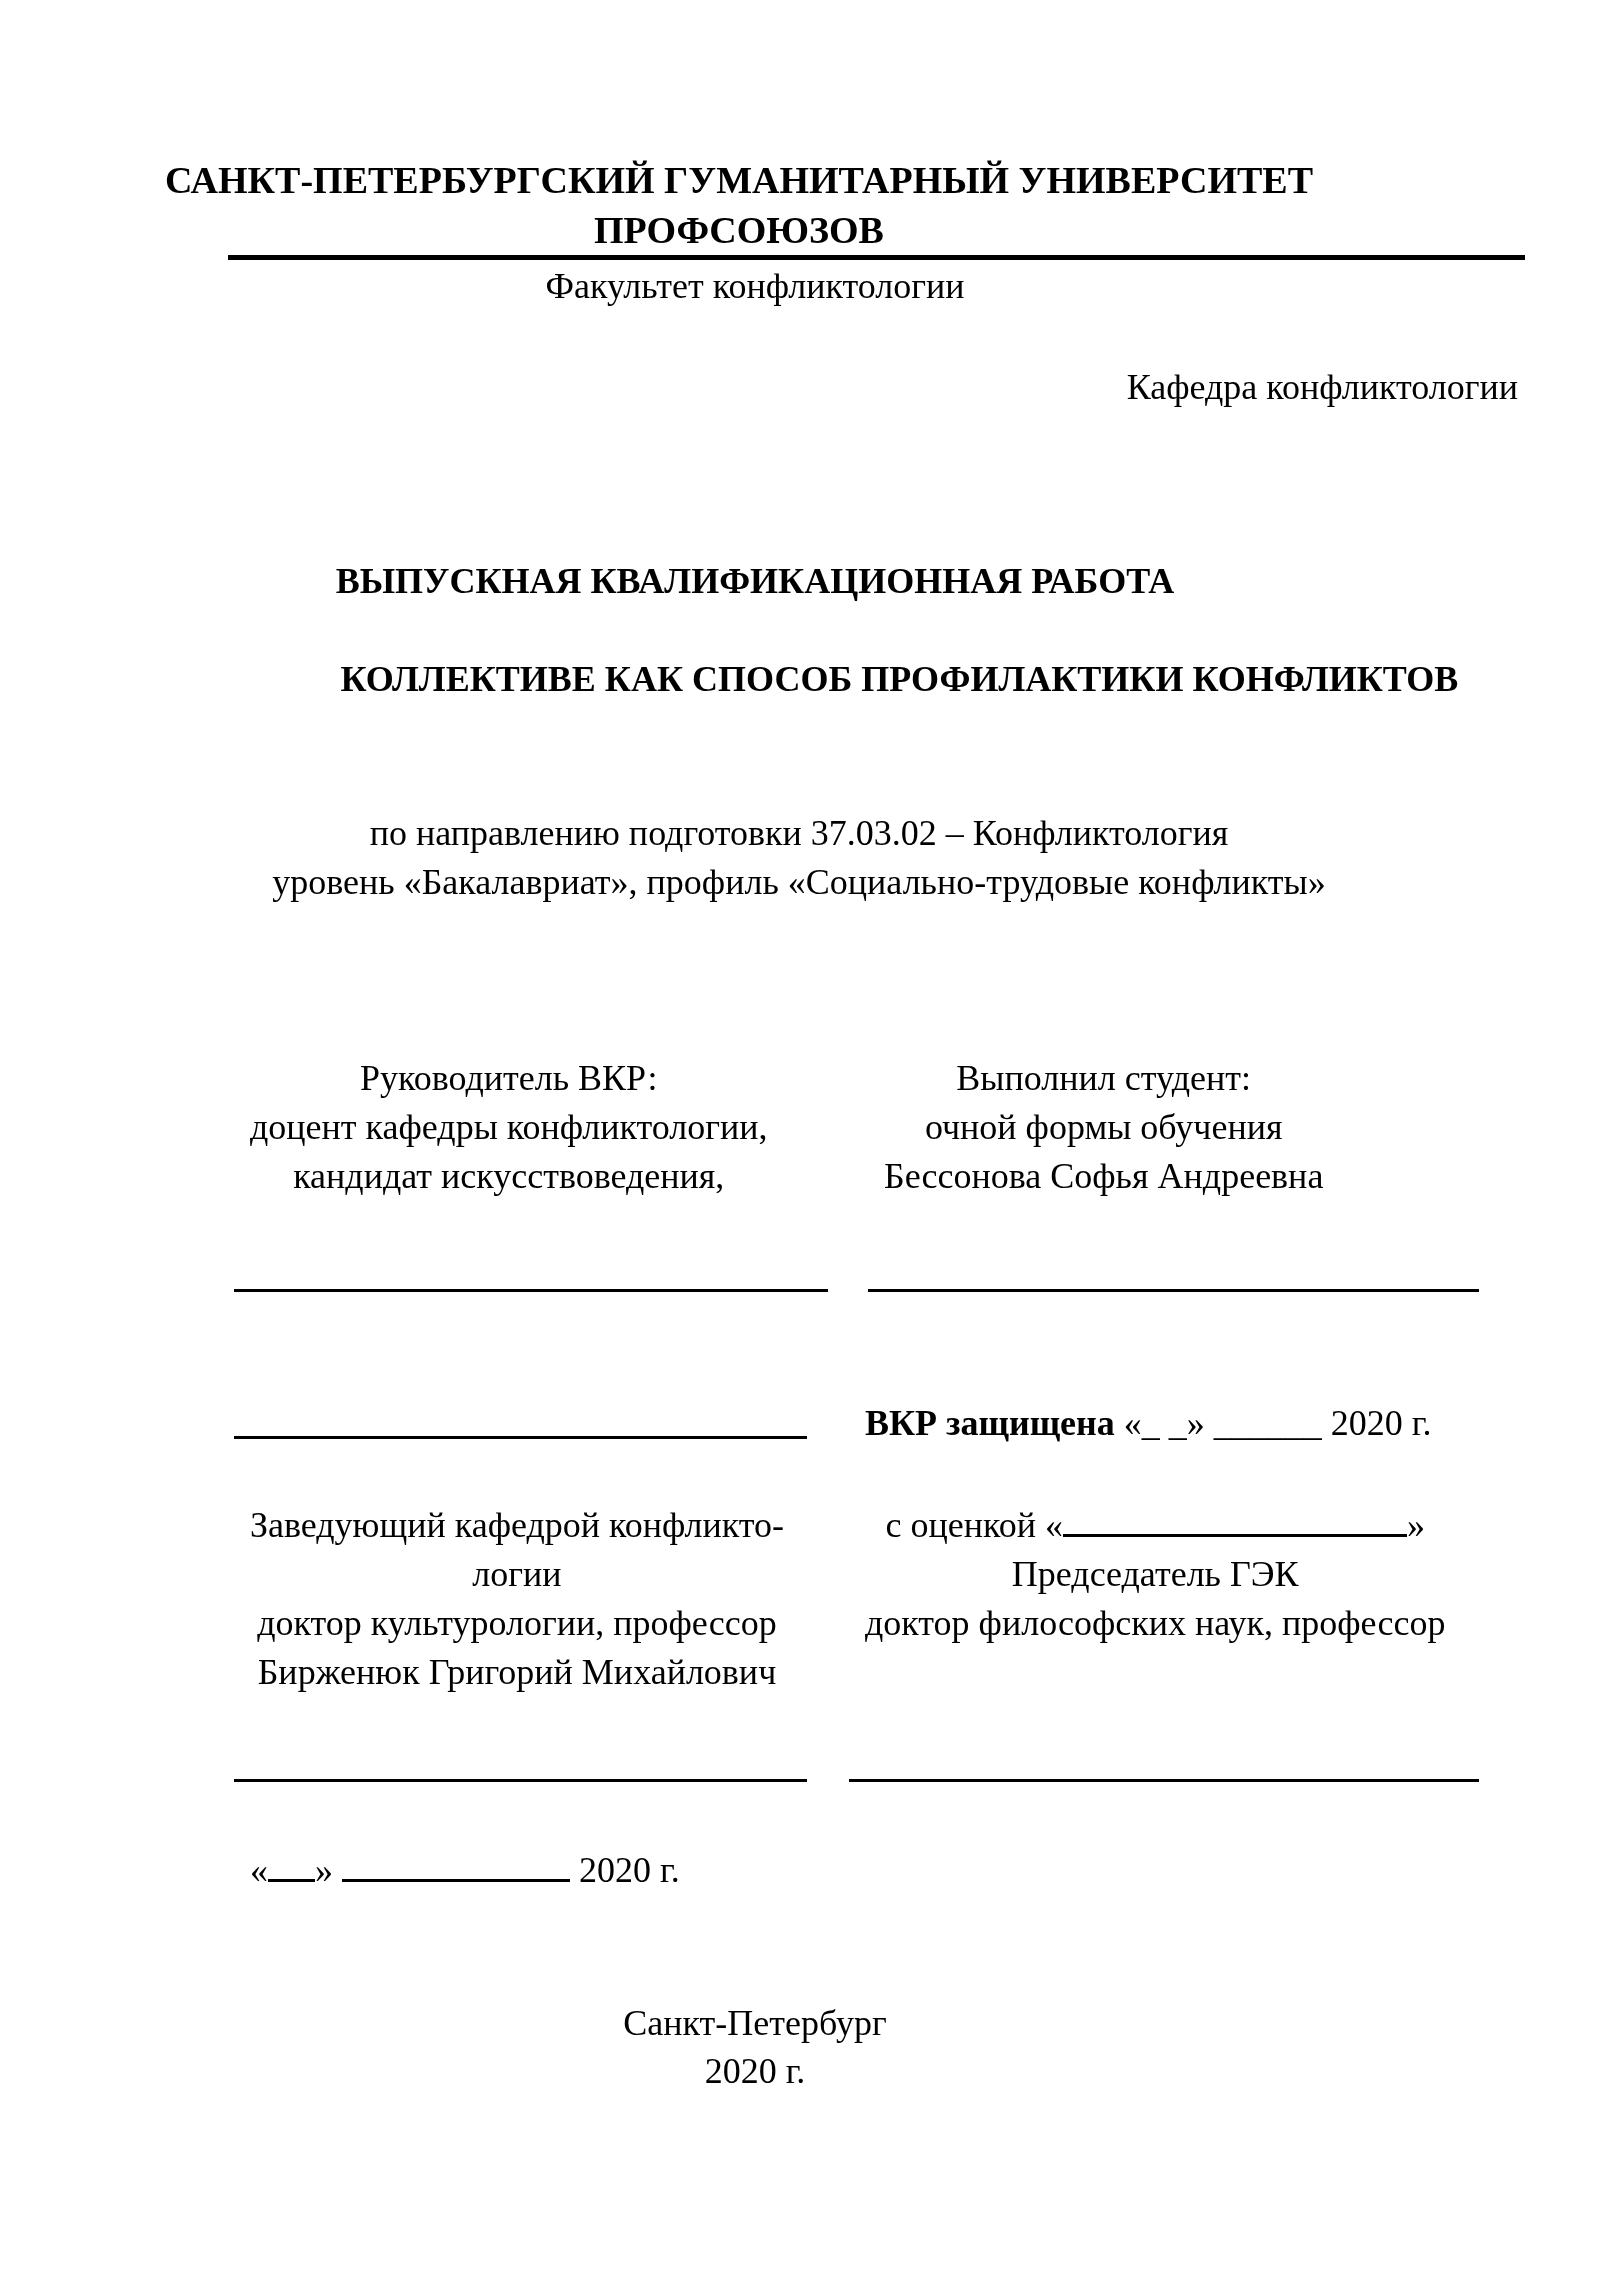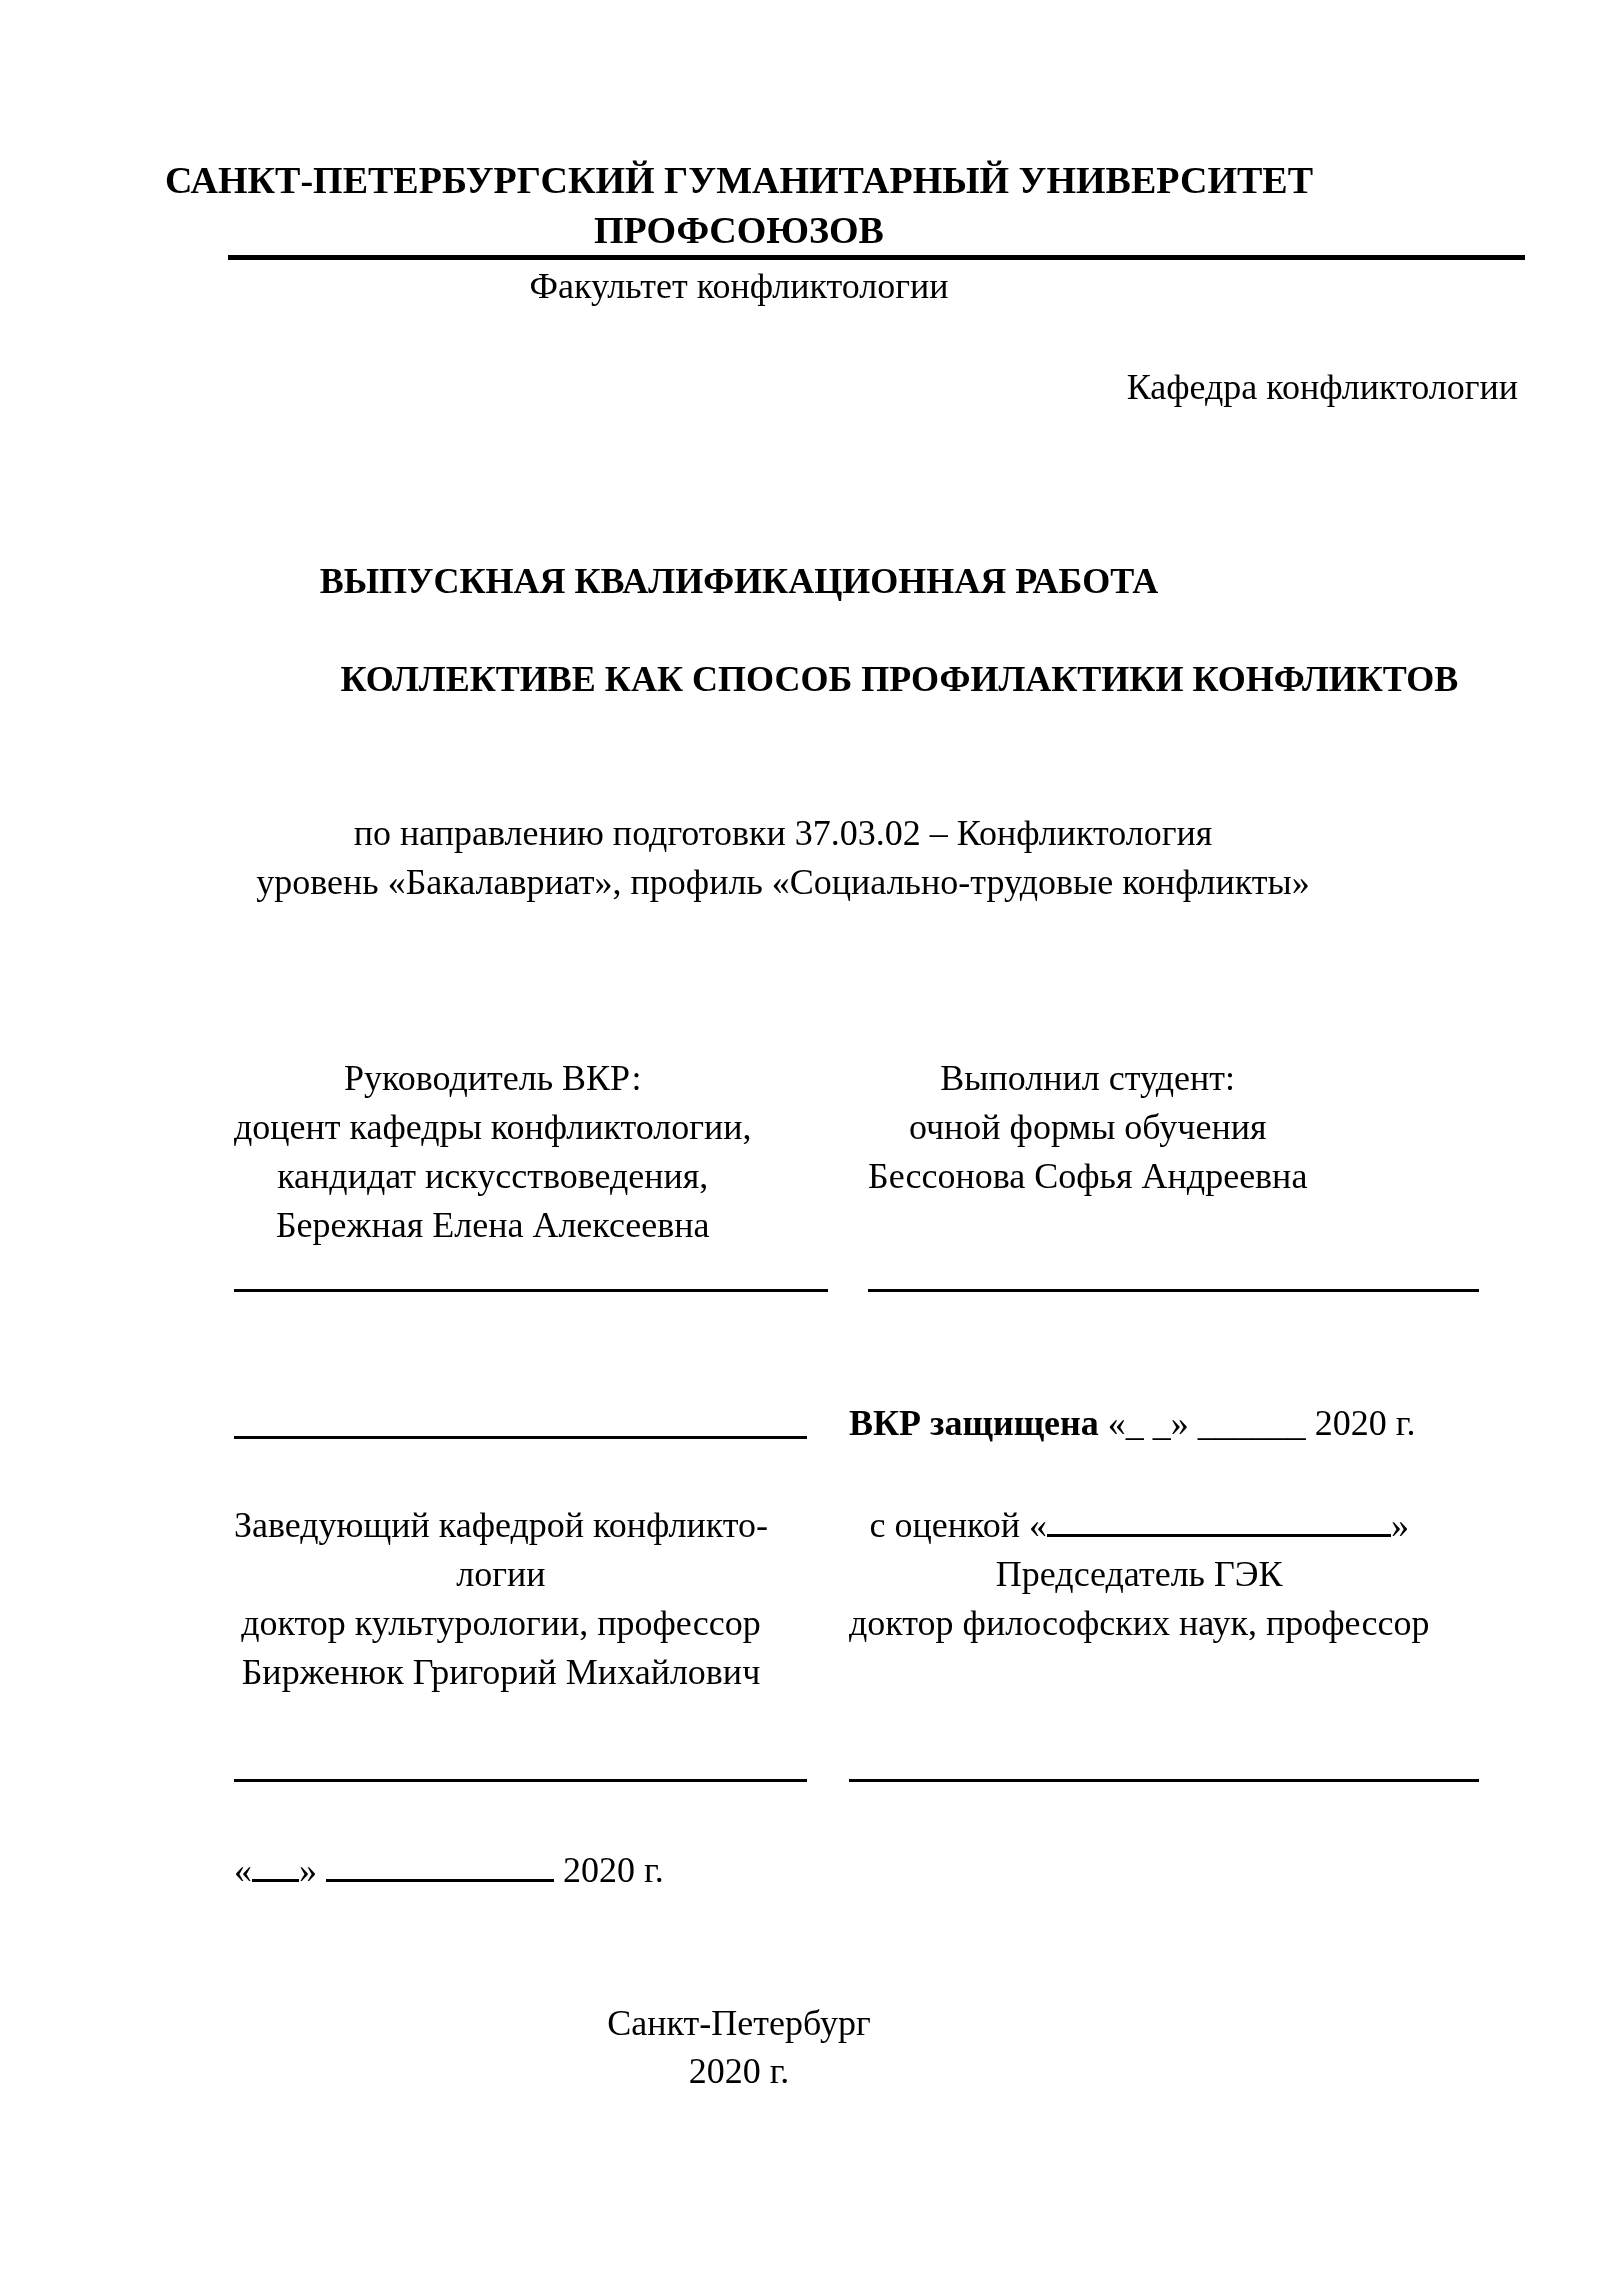--- a/index.html
+++ b/index.html
@@ -1,21 +1,21 @@
 <!DOCTYPE html>
 <html style="font-size:12.6px"><head>
 <meta charset="utf-8">
 <style>
   html, body { margin: 0; padding: 0; background: #ffffff; }
   body {
     width: 1623px; height: 2295px; position: relative; overflow: hidden;
     font-family: "Liberation Serif", "DejaVu Serif", serif; color: #000;
   }
   .abs { position: absolute; text-align: center; }
-  .t { font-size: 36px; line-height: 49px; white-space: nowrap; }
+  .t { font-size: 36px; line-height: 49px; white-space: nowrap; margin-left: 16px; }
   .b { font-weight: bold; }
   .center { left: 0; width: 1478px; text-align: center; }
 
   #univ-name { top: 155px; font-size: 38px; line-height: 50px; }
   #header-rule { top: 255px; left: 228px; width: 1297px; height: 4.7px; background: #000; }
   #faculty { top: 262px; }
   #department { top: 363px; right: 105px; }
 
   #work-type { top: 557px; font-size: 36px; }
   #work-title { top: 655px; left: 295px; width: 1209px; font-size: 36px; line-height: 49px; }
@@ -65,21 +65,20 @@
 </div>
 <div id="direction" class="abs center t">
   <div>по направлению подготовки 37.03.02 – Конфликтология</div>
   <div>уровень «Бакалавриат», профиль «Социально-трудовые конфликты»</div>
 </div>
 
 <div id="supervisor" class="abs t col-left">
   <div>Руководитель ВКР:</div>
   <div>доцент кафедры конфликтологии,</div>
   <div>кандидат искусствоведения,</div>
-  <div>Бережная Елена Алексеевна</div>
 </div>
 <div id="sig-supervisor" class="sigline"></div>
 
 <div id="student" class="abs t col-right-a">
   <div>Выполнил студент:</div>
   <div>очной формы обучения</div>
   <div>Бессонова Софья Андреевна</div>
 </div>
 <div id="sig-student" class="sigline"></div>
 

